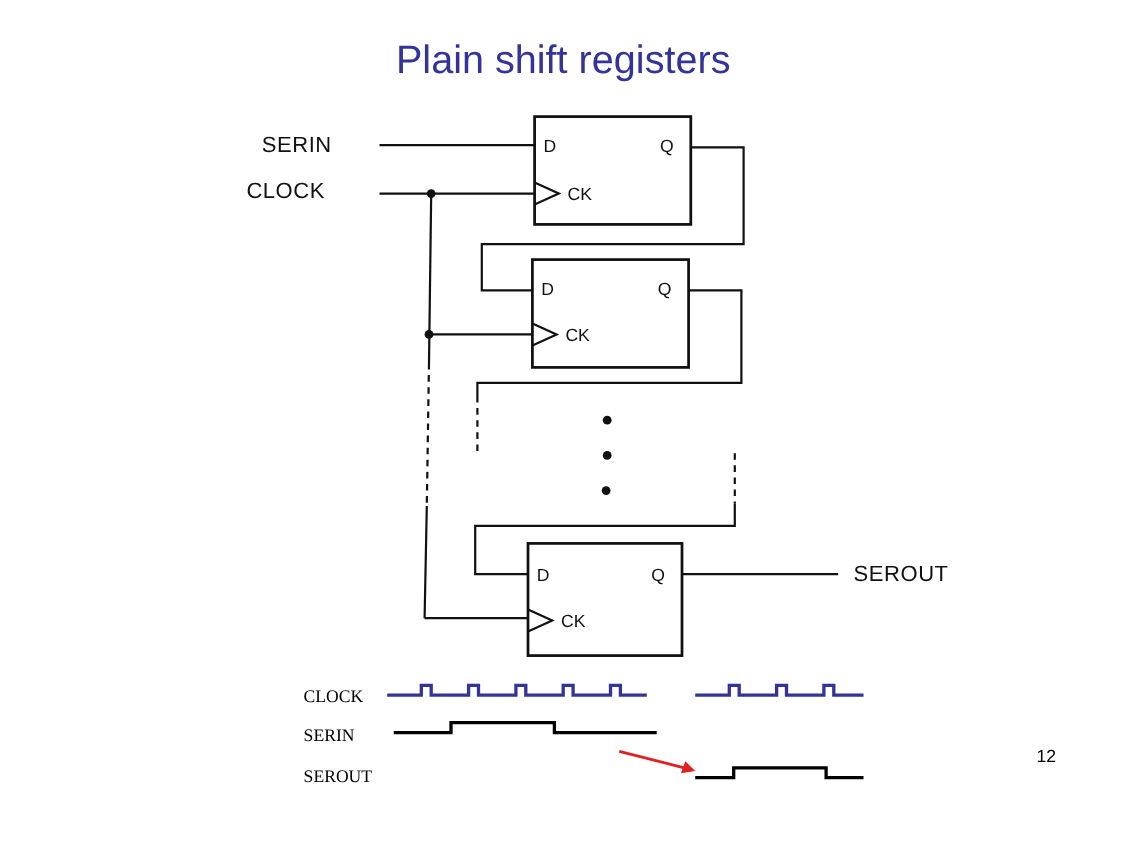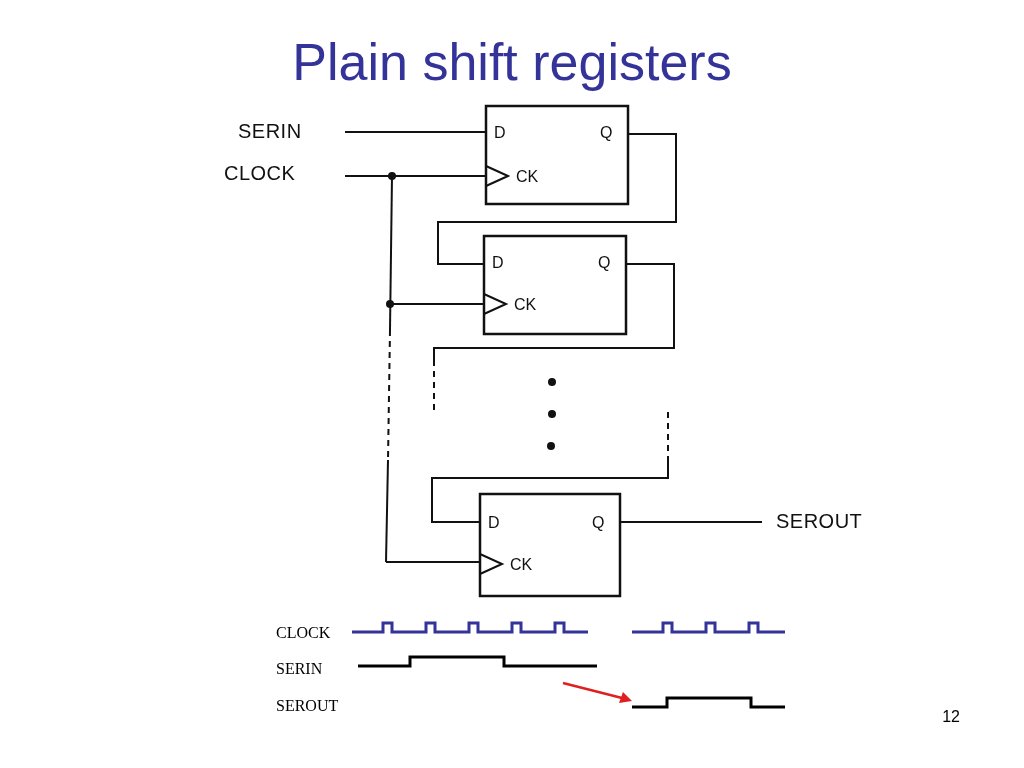--- a/index.html
+++ b/index.html
@@ -1,25 +1,25 @@
 <!DOCTYPE html>
 <html><head>
 <meta charset="utf-8">
 <style>
   html,body{margin:0;padding:0;background:#fff;}
   body{width:1024px;height:768px;position:relative;overflow:hidden;font-family:"Liberation Sans",sans-serif;}
-  #title{position:absolute;left:0;width:1024px;top:36px;text-align:center;font-size:52px;color:#333399;font-family:"Liberation Sans",sans-serif;line-height:1;margin:0;font-weight:normal;}
+  #title{position:absolute;left:0;width:1024px;top:36px;text-align:center;font-size:36px;color:#333399;font-family:"Liberation Sans",sans-serif;line-height:1;margin:0;font-weight:normal;}
   svg{position:absolute;left:0;top:0;}
   .lbl{font-family:"Liberation Sans",sans-serif;font-size:20px;fill:#111;letter-spacing:0.5px;}
   .pin{font-family:"Liberation Sans",sans-serif;font-size:16px;fill:#111;}
   .tlbl{font-family:"Liberation Serif",serif;font-size:16px;fill:#000;}
   .wire{stroke:#111;stroke-width:2;fill:none;}
   .box{stroke:#111;stroke-width:2.5;fill:none;}
   .dash{stroke:#111;stroke-width:2;fill:none;stroke-dasharray:6 5;}
-  #pagenum{position:absolute;right:64px;top:708px;font-size:16px;color:#000;font-family:"Liberation Sans",sans-serif;}
+  #pagenum{position:absolute;right:64px;top:680px;font-size:16px;color:#000;font-family:"Liberation Sans",sans-serif;}
 </style>
 </head>
 <body>
 
 <h1 id="title" style="color: rgb(51, 51, 153);">Plain shift registers</h1>
 
 <svg width="1024" height="768">
 
   <text class="lbl" x="238" y="138">SERIN</text>
   <text class="lbl" x="224" y="180">CLOCK</text>

